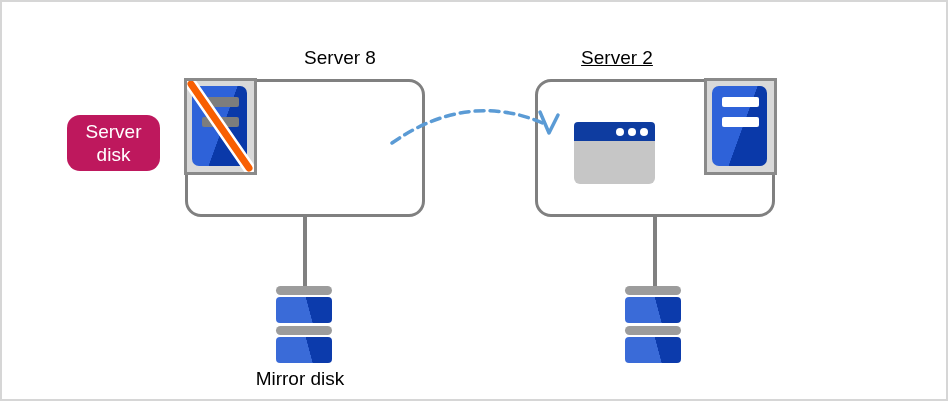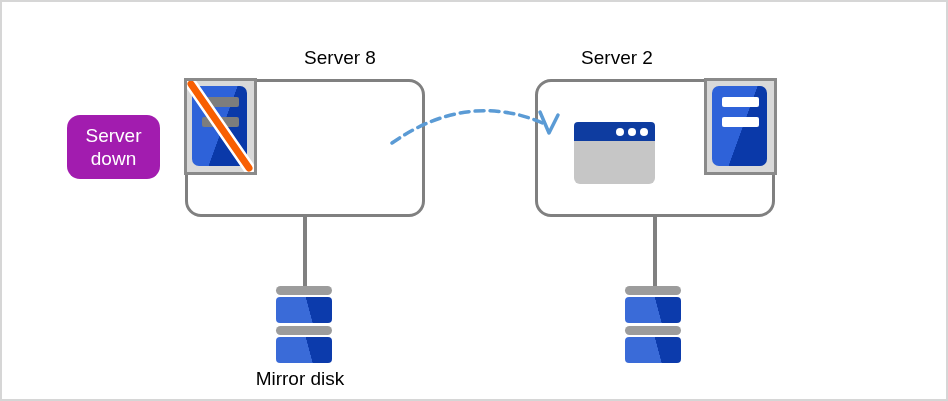--- a/index.html
+++ b/index.html
@@ -1,21 +1,21 @@
 <!DOCTYPE html>
 <html><head>
 <meta charset="utf-8">
 <style>
   html,body{margin:0;padding:0;background:#fff;font-family:"Liberation Sans",sans-serif;}
   .canvas{position:relative;width:948px;height:401px;background:#ffffff;border:2px solid #d6d6d6;box-sizing:border-box;overflow:hidden;}
   .abs{position:absolute;box-sizing:border-box;}
 
   .diagram-label{font-size:19px;color:#000;text-align:center;white-space:nowrap;}
 
-  .badge{left:65px;top:113px;width:93px;height:64px;background:#a21caf;border-radius:13px;
+  .badge{left:65px;top:113px;width:93px;height:56px;background:#be185d;border-radius:13px;
          color:#fff;font-size:19px;line-height:23px;text-align:center;display:flex;
          flex-direction:column;justify-content:center;}
 
   .server-box{width:240px;height:138px;background:#fff;border:3px solid #808080;border-radius:16px;}
   .box1{left:183px;top:77px;}
   .box2{left:533px;top:77px;}
 
   .icon-square{width:73px;height:97px;background:#d9d9d9;border:3px solid #8a8a8a;}
   .sq1{left:182px;top:76px;}
   .sq2{left:702px;top:76px;}
@@ -41,35 +41,35 @@
 
   .disk{width:56px;}
   .disk1{left:274px;top:284px;}
   .disk2{left:623px;top:284px;}
   .disk-cap{height:9px;background:#9c9c9c;border-radius:4.5px;}
   .disk-body{height:26px;margin-top:2px;border-radius:4px;
              background:linear-gradient(75deg,#3a6bd8 58%,#0c3bac 58.5%);}
   .disk-unit + .disk-unit{margin-top:3px;}
 
   .lbl-server1{left:253px;top:45px;width:170px;}
-  .lbl-server2{left:530px;top:45px;width:170px;}
+  .lbl-server2{left:530px;top:45px;width:170px;text-decoration:underline;}
   .lbl-failover{left:433px;top:82px;width:100px;}
   .lbl-app{left:528px;top:94px;width:160px;}
   .lbl-mirror{left:222px;top:366px;width:152px;}
 
   .arrow-overlay{left:0;top:0;pointer-events:none;}
 </style>
 </head>
 <body>
 
 <div class="canvas">
 
   <div class="abs badge">
     <span>Server</span>
-    <span>down</span>
+    <span>disk</span>
   </div>
 
   <div class="abs diagram-label lbl-server1">Server 8</div>
   <div class="abs diagram-label lbl-server2">Server 2</div>
 
   <div class="abs server-box box1"></div>
   <div class="abs server-box box2"></div>
 
   <div class="abs icon-square sq1">
     <div class="tower bars-gray">

